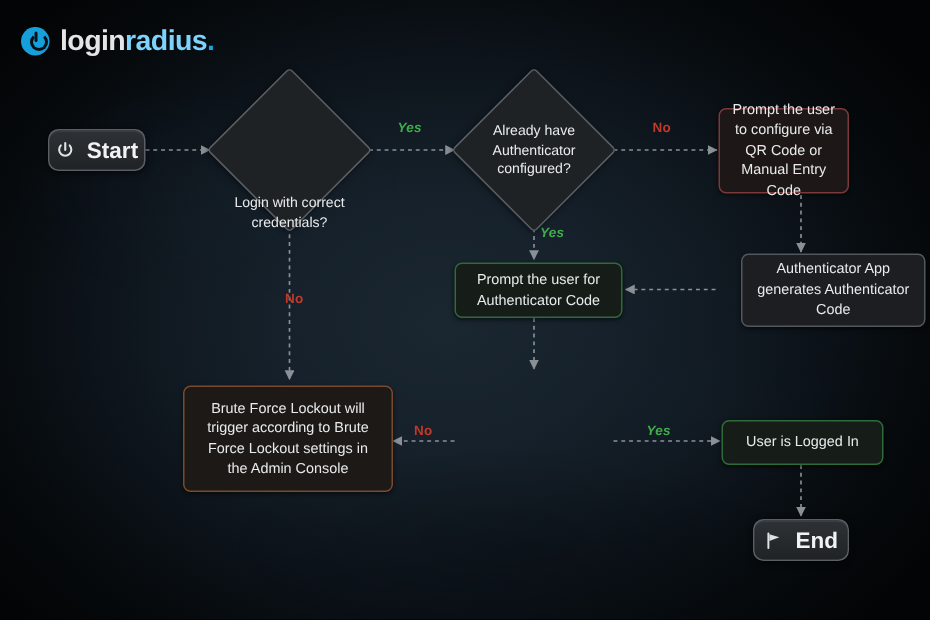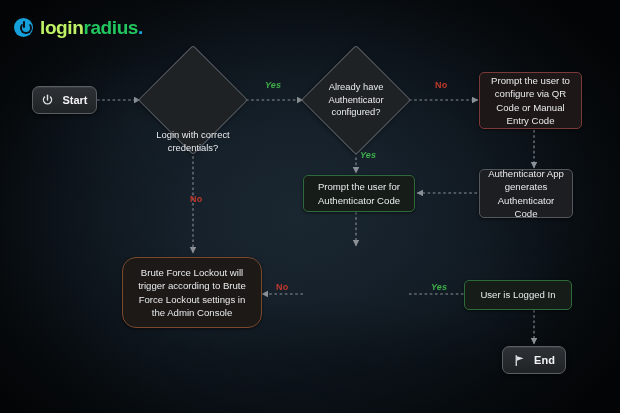--- a/index.html
+++ b/index.html
@@ -25,22 +25,22 @@
   #logo{position:absolute;left:14px;top:18px;display:flex;align-items:center;gap:7px;}
   #logo .mark{width:19px;height:19px;border-radius:50%;
       background:#15a0dc;position:relative;flex:none;
       box-shadow:0 0 0 1px rgba(0,0,0,.4);}
   #logo .mark::before{content:"";position:absolute;left:5.5px;top:4px;
       width:8px;height:8px;border:2px solid #0a1014;border-radius:50%;
       border-top-color:transparent;}
   #logo .mark::after{content:"";position:absolute;left:8.5px;top:3px;
       width:2px;height:7px;background:#0a1014;border-radius:1px;}
   #logo .wordmark{font-size:19px;letter-spacing:-.4px;font-weight:600;line-height:1;}
-  #logo .w1{color:#bef264;}
-  #logo .w2{color:#22c55e;}
+  #logo .w1{color:#e5e5e5;}
+  #logo .w2{color:#7dd3fc;}
   #logo .dot{color:#1aa3de;}
 
   
   .node{position:absolute;box-sizing:border-box;
         display:flex;align-items:center;justify-content:center;
         text-align:center;color:#e8eaec;}
 
   .box{border-radius:5px;background:#1b1d20;
        border:1px solid #4b4f54;
        font-size:9.6px;line-height:13.5px;
@@ -48,21 +48,21 @@
        box-shadow:0 1px 3px rgba(0,0,0,.55);}
   .box.red{border-color:#7a3a3a;background:#1e1718;}
   .box.green{border-color:#2f6b3a;background:#161d19;}
   .box.orange{border-color:#7b4a2c;background:#1d1917;}
   .box.grey{border-color:#53585e;background:#1c1e21;}
 
   
   .pill{border-radius:7px;
         background:linear-gradient(#2e3236,#1f2326);
         border:1px solid #5a5f65;
-        font-size:11px;font-weight:600;color:#f0f2f4;
+        font-size:15px;font-weight:600;color:#f0f2f4;
         display:flex;align-items:center;justify-content:center;gap:8px;
         box-shadow:0 1px 4px rgba(0,0,0,.6), inset 0 1px 0 rgba(255,255,255,.06);}
   .pill .ico{flex:none;display:block;}
 
   
   .diamond{width:108px;height:108px;}
   .diamond .dshape{position:absolute;left:50%;top:50%;width:76px;height:76px;
         transform:translate(-50%,-50%) rotate(45deg);
         background:#1f2225;border:1px solid #5a5f66;border-radius:3px;
         box-shadow:0 1px 4px rgba(0,0,0,.5);}
@@ -137,38 +137,38 @@
   <div class="node diamond" style="left:139px;top:46px;align-items:flex-end;">
     <span class="dshape"></span>
     <span class="dtext">Login with correct credentials?</span>
   </div>
 
   <div class="node diamond" style="left:302px;top:46px;">
     <span class="dshape"></span>
     <span class="dtext">Already have Authenticator configured?</span>
   </div>
 
-  <div class="node box red" style="left:479px;top:72px;width:103px;height:57px;">
+  <div class="node box red" style="left:479px;top:72px;width:87px;height:57px;">
     <span>Prompt the user to configure via QR Code or Manual Entry Code</span>
   </div>
 
-  <div class="node box grey" style="left:479px;top:169px;width:94px;height:49px;">
+  <div class="node box grey" style="left:494px;top:169px;width:123px;height:49px;">
     <span>Authenticator App generates Authenticator Code</span>
   </div>
 
   <div class="node box green" style="left:303px;top:175px;width:112px;height:37px;">
     <span>Prompt the user for Authenticator Code</span>
   </div>
 
 
-  <div class="node box orange" style="left:122px;top:257px;width:140px;height:71px;border-radius:14px;">
+  <div class="node box orange" style="left:122px;top:257px;width:140px;height:71px;">
     <span>Brute Force Lockout will trigger according to Brute Force Lockout settings in the Admin Console</span>
   </div>
 
-  <div class="node box green" style="left:464px;top:280px;width:108px;height:30px;">
+  <div class="node box green" style="left:481px;top:280px;width:108px;height:30px;">
     <span>User is Logged In</span>
   </div>
 
   <div class="node pill" style="left:502px;top:346px;width:64px;height:28px;align-items:center;">
     <svg class="ico" width="13" height="13" viewBox="0 0 16 16">
       <path d="M4 2 L4 14" stroke="#dfe3e6" stroke-width="1.6" stroke-linecap="round" fill="none"></path>
       <path d="M4.8 2.7 L13 5.1 L4.8 8.2 z" fill="#dfe3e6"></path>
     </svg>
     <span>End</span>
   </div>

